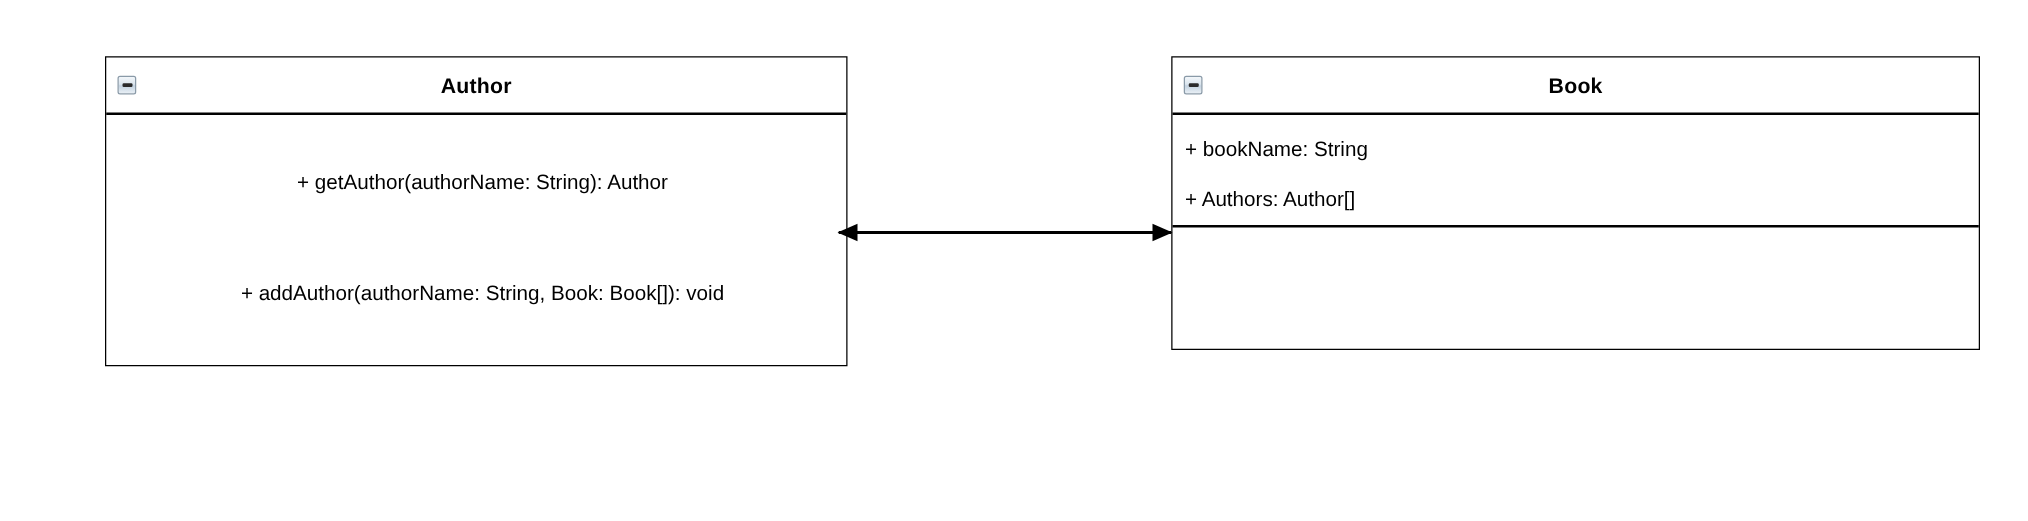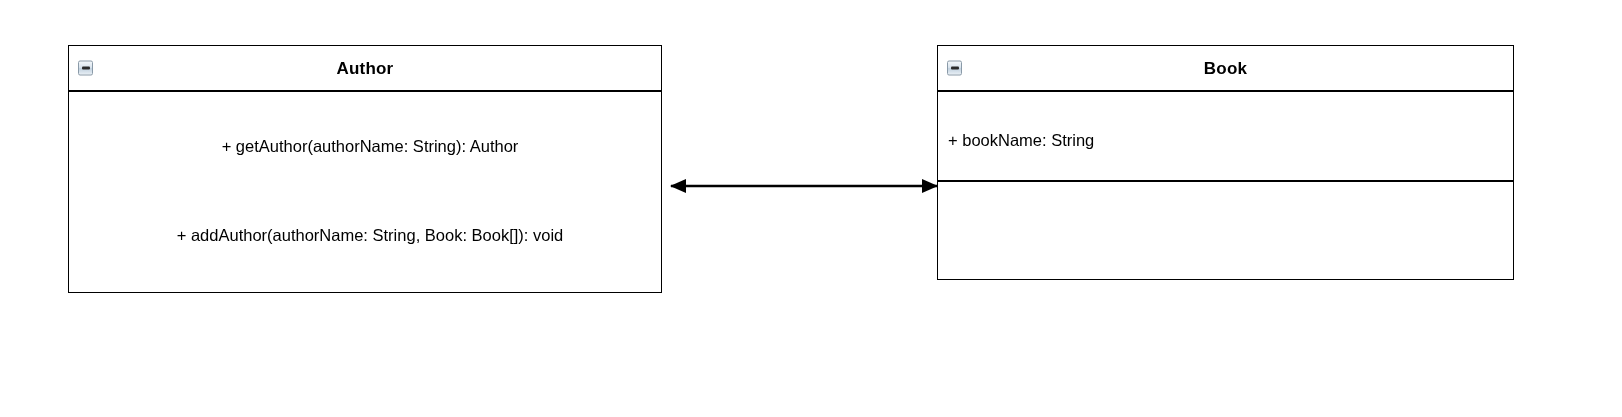--- a/index.html
+++ b/index.html
@@ -97,47 +97,48 @@
   .connector svg {
     display: block;
     overflow: visible;
   }
 </style>
 </head>
 <body>
 
 <div id="canvas">
 
-  <div class="uml-class" style="left:68px; top:45px; width:594px; height:248px;">
+  <div class="uml-class" style="left:84px; top:45px; width:594px; height:248px;">
 
     <div class="class-header" style="height:46px;">
       <span class="collapse-icon">
         <span class="bar"></span>
       </span>
       <span class="class-title">Author</span>
     </div>
 
 
     <div class="compartment methods" style="flex:1 1 auto; padding-top:10px; padding-bottom:12px;align-items:center;">
       <div class="member">+ getAuthor(authorName: String): Author</div>
       <div class="member">+ addAuthor(authorName: String, Book: Book[]): void</div>
     </div>
   </div>
 
-  <div class="uml-class" style="left:937px; top:45px; width:577px; height:235px;">
+  <div class="uml-class" style="left:937px; top:45px; width:647px; height:235px;">
 
     <div class="class-header" style="height:46px;">
       <span class="collapse-icon">
         <span class="bar"></span>
       </span>
       <span class="class-title">Book</span>
     </div>
 
     <div class="compartment attributes" style="height:90px; padding-top:8px;">
       <div class="member">+ bookName: String</div>
+      <div class="member">+ Authors: Author[]</div>
     </div>
 
   </div>
 
   <div class="connector" style="left:668px; top:170px; width:272px; height:32px;">
     <svg width="272" height="32" viewBox="0 0 272 32" xmlns="http://www.w3.org/2000/svg">
       <line x1="3" y1="16" x2="269" y2="16" stroke="#000000" stroke-width="2.4"></line>
       <polygon points="2,16 18,9 18,23" fill="#000000"></polygon>
       <polygon points="270,16 254,9 254,23" fill="#000000"></polygon>
     </svg>

